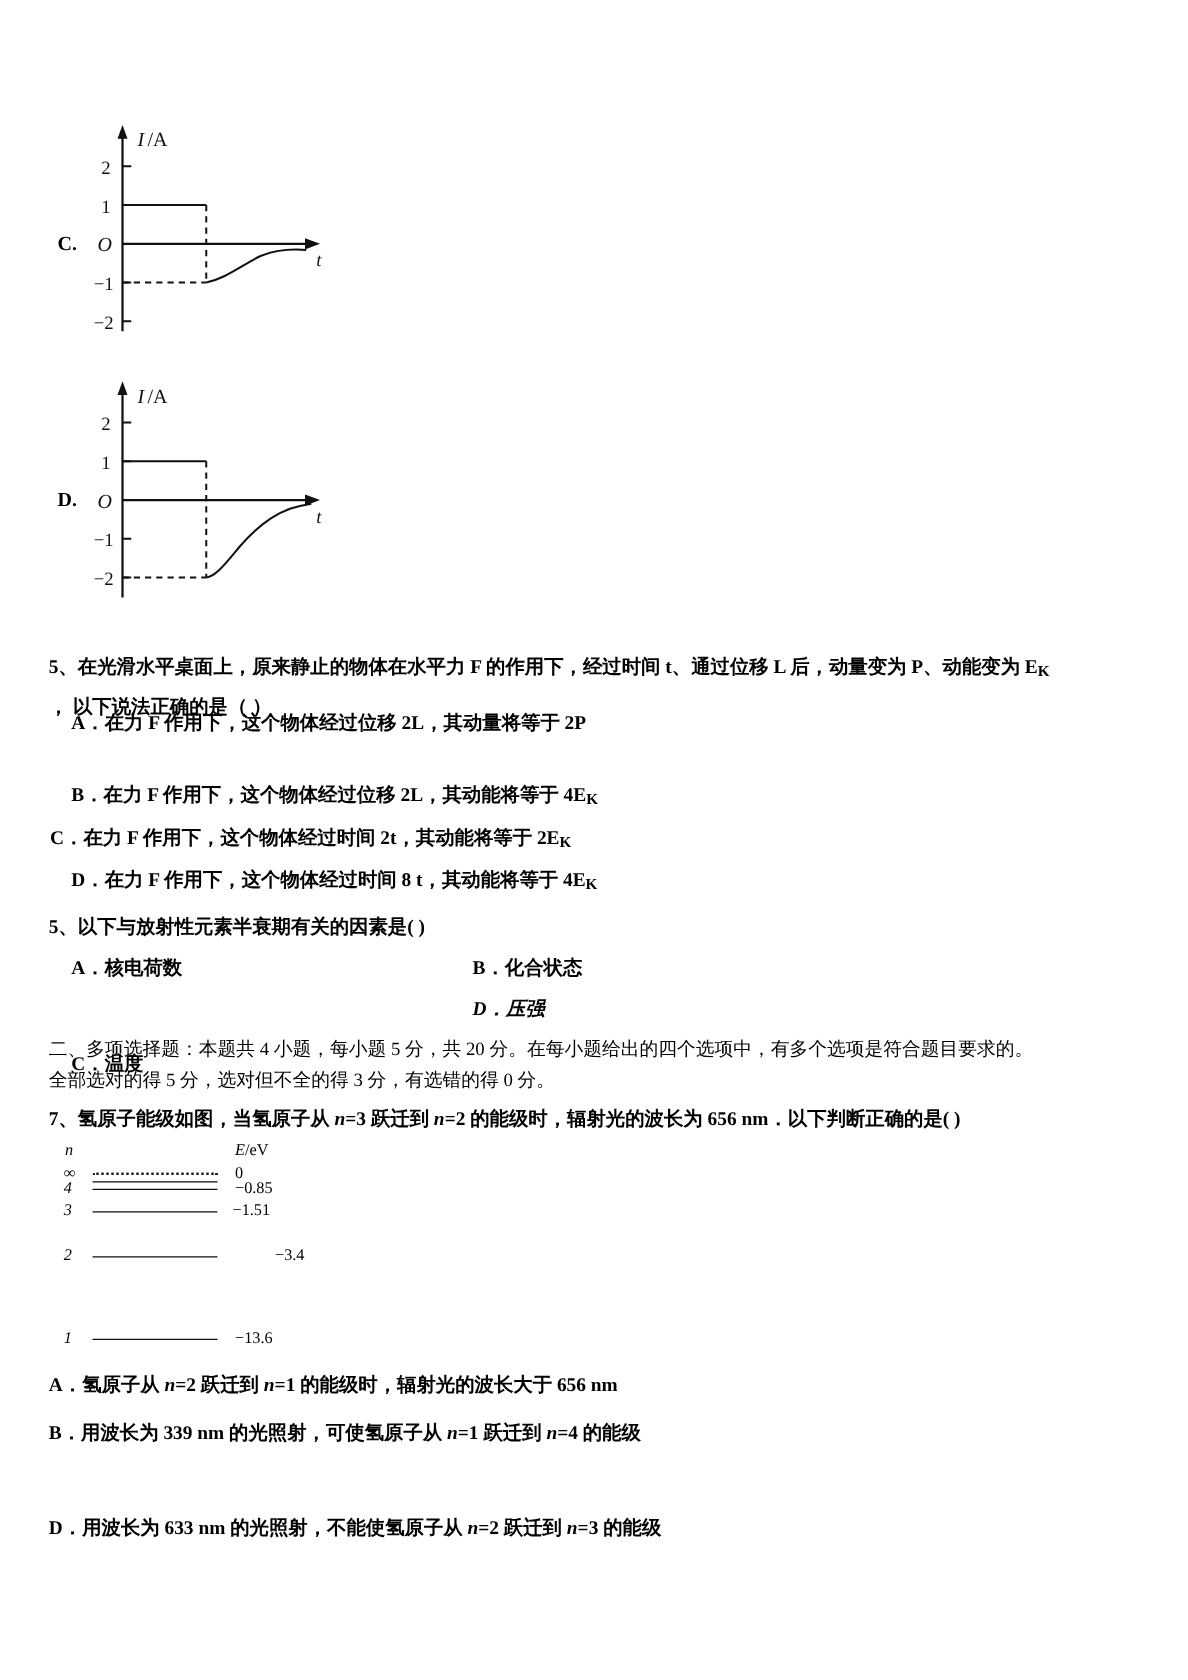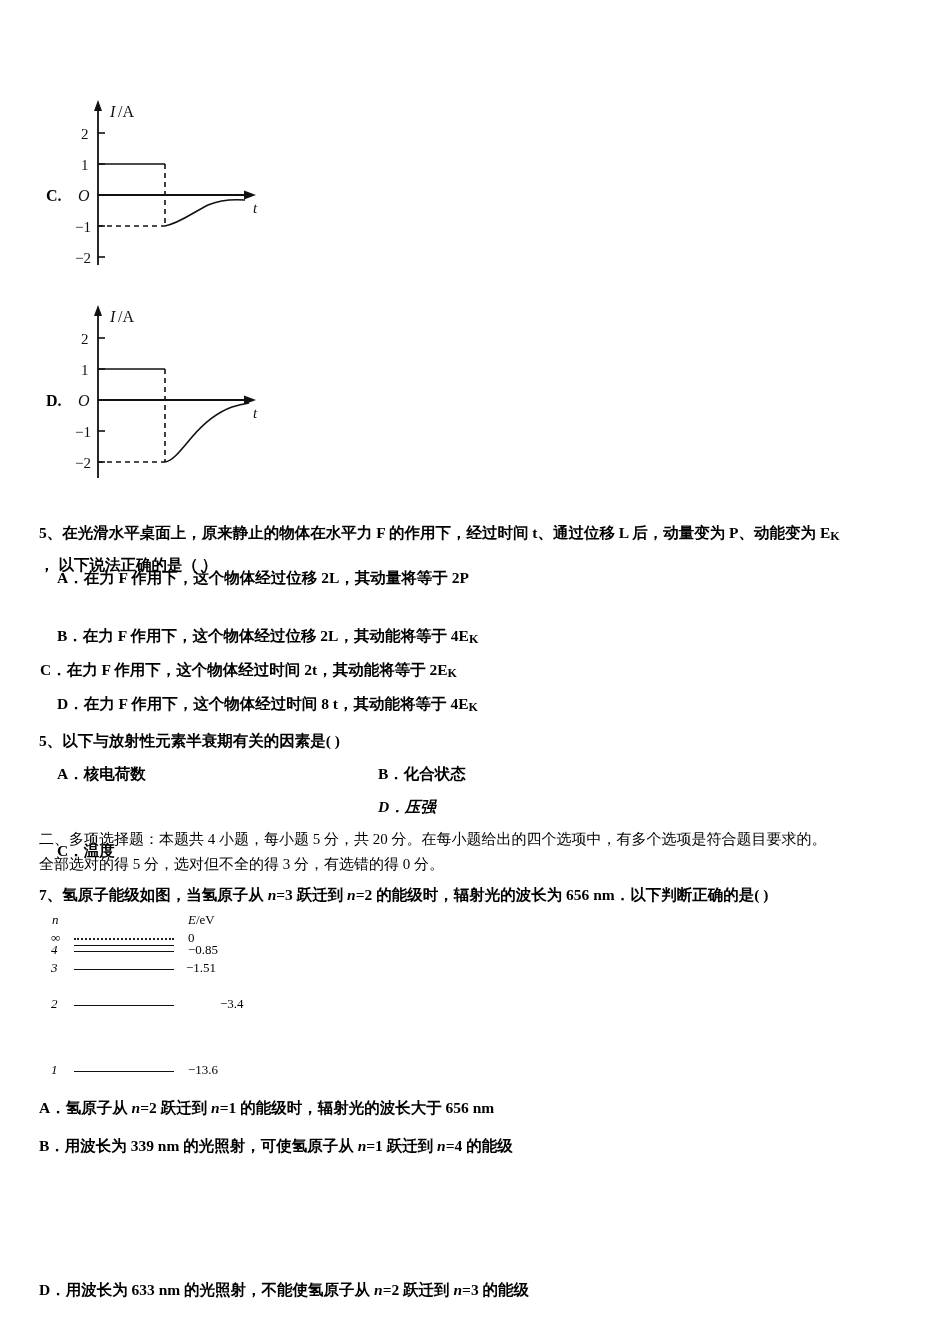--- a/index.html
+++ b/index.html
@@ -231,17 +231,17 @@
 
   <div class="opt" style="left:39px; top:1098px;">
     <span class="lbl">A．</span><span>氢原子从 </span><span class="ital">n</span><span>=2 跃迁到 </span><span class="ital">n</span><span>=1 的能级时，辐射光的波长大于 656 nm</span>
   </div>
 
   <div class="opt" style="left:39px; top:1136px;">
     <span class="lbl">B．</span><span>用波长为 339 nm 的光照射，可使氢原子从 </span><span class="ital">n</span><span>=1 跃迁到 </span><span class="ital">n</span><span>=4 的能级</span>
   </div>
 
 
-  <div class="opt" style="left:39px; top:1280px;">
+  <div class="opt" style="left:39px; top:1212px;">
     <span class="lbl">D．</span><span>用波长为 633 nm 的光照射，不能使氢原子从 </span><span class="ital">n</span><span>=2 跃迁到 </span><span class="ital">n</span><span>=3 的能级</span>
   </div>
 
 </div>
 
 </body></html>

